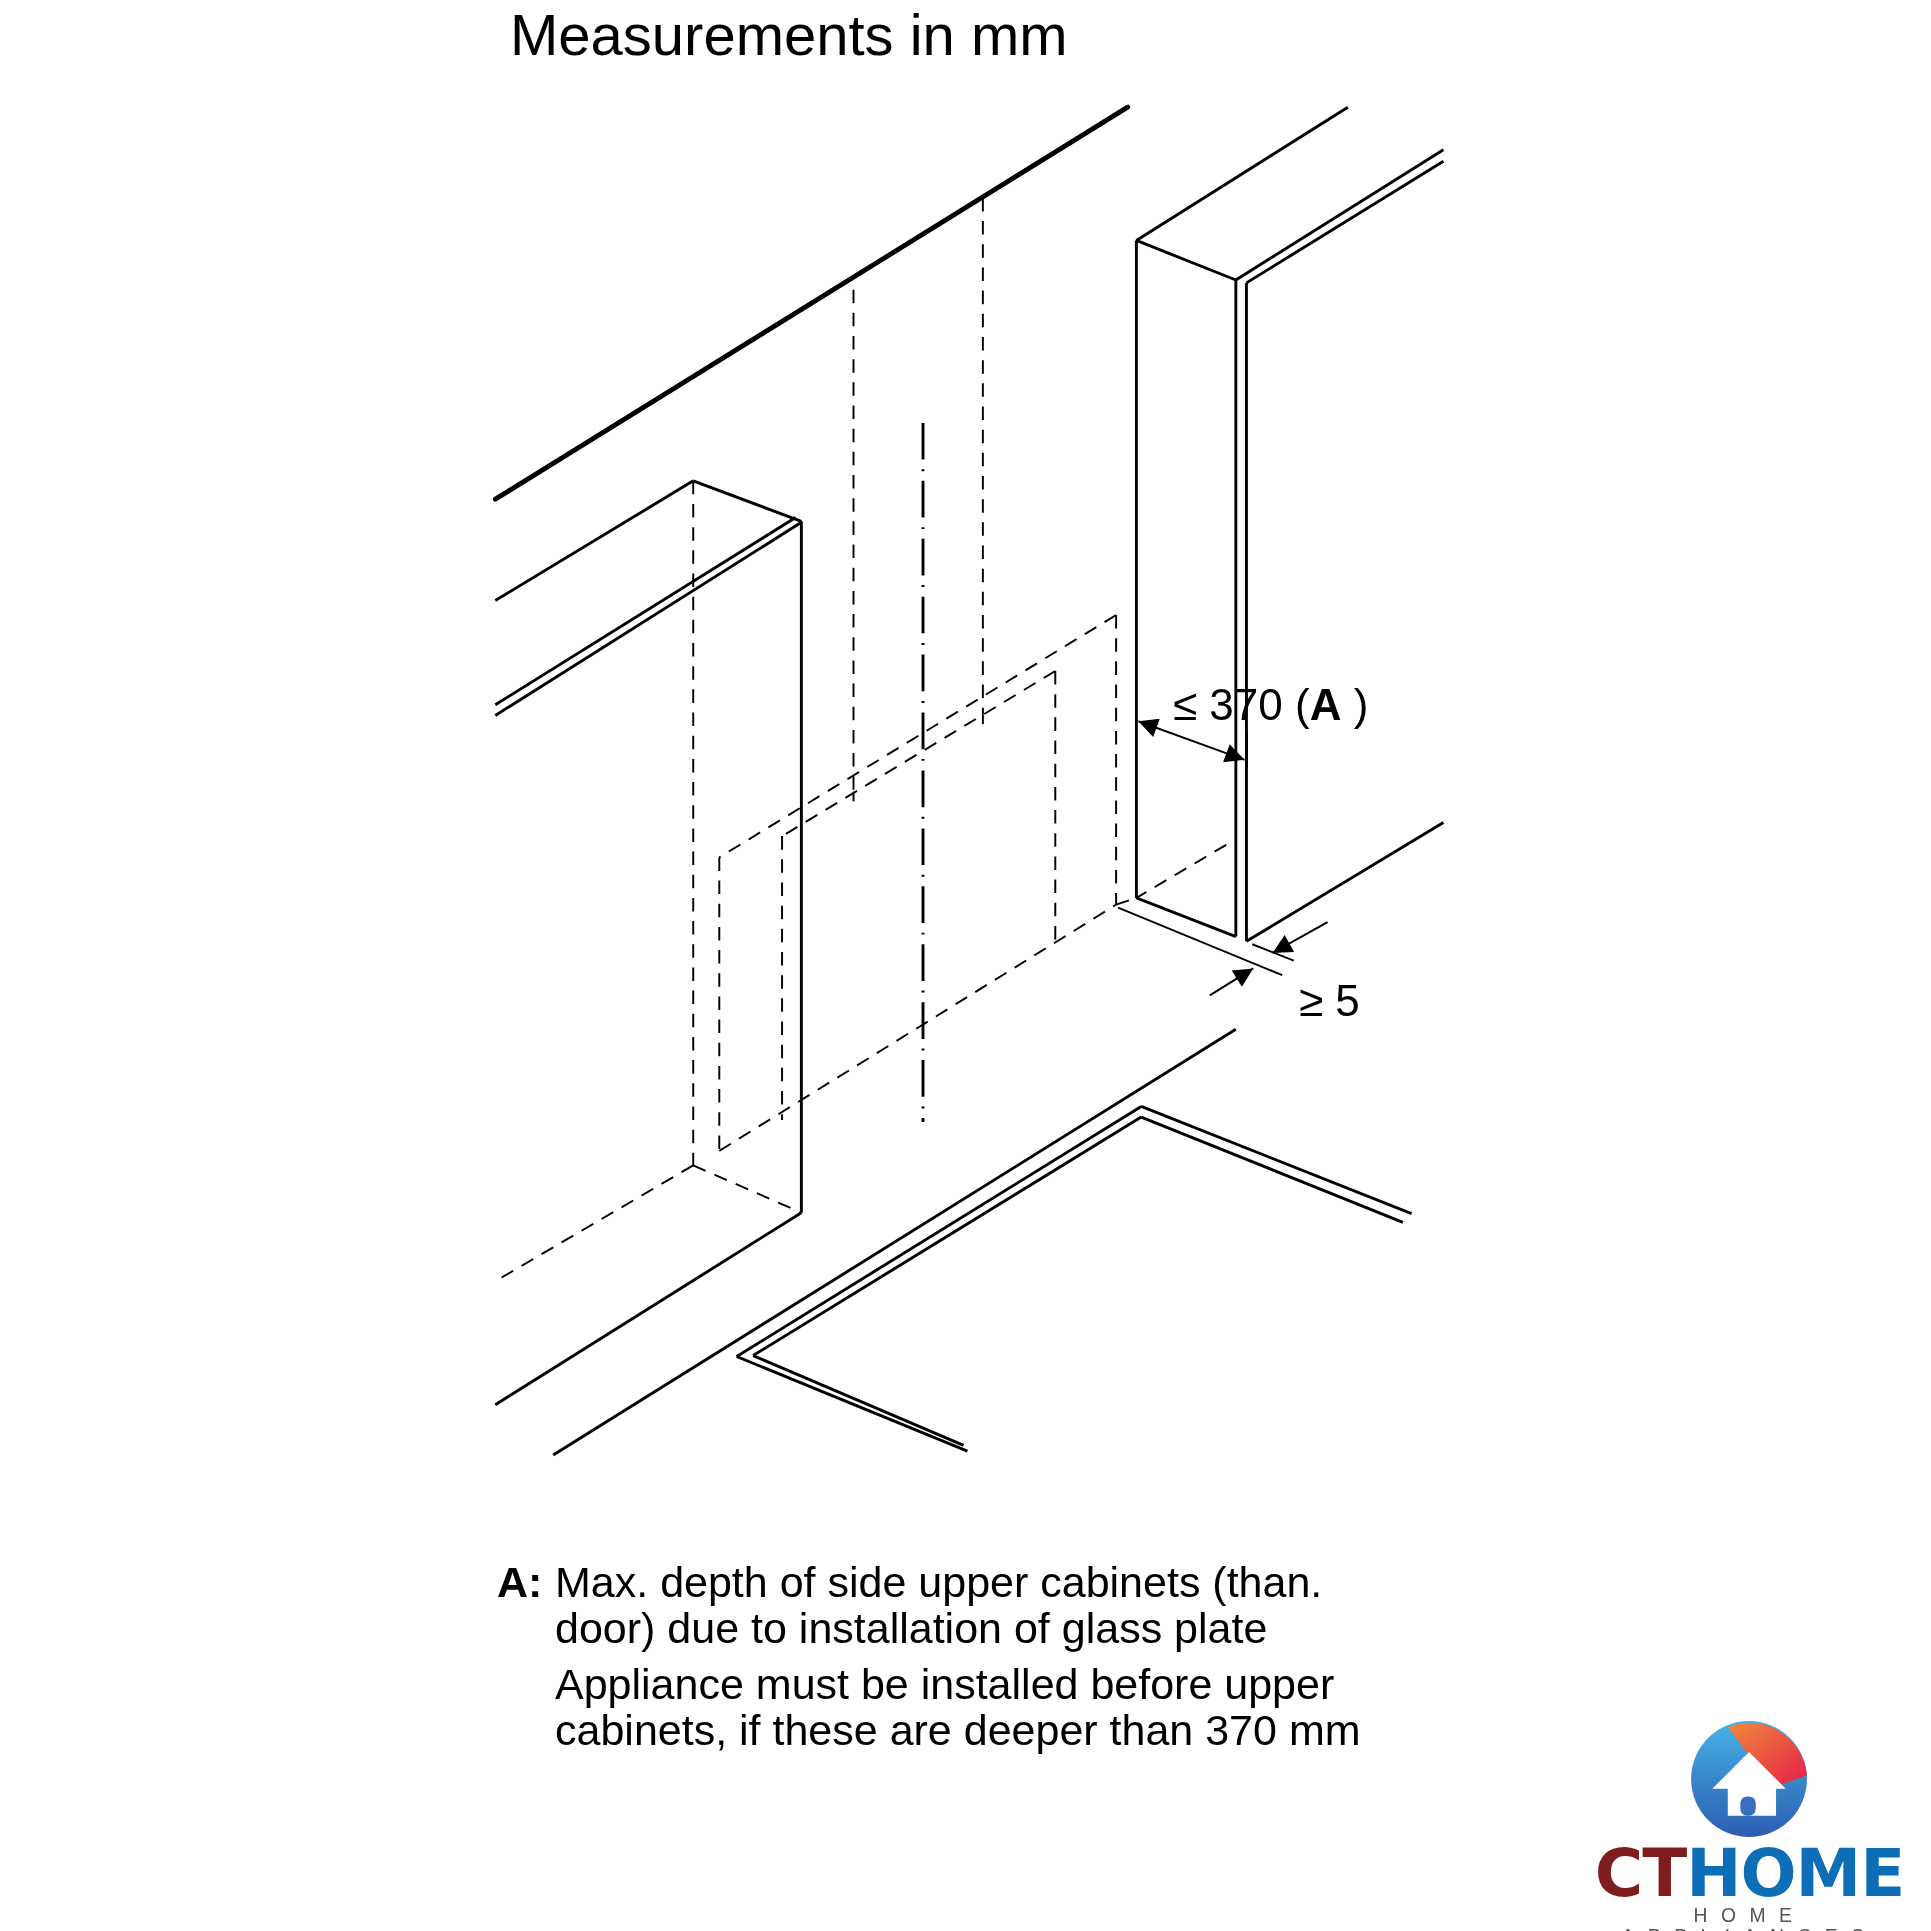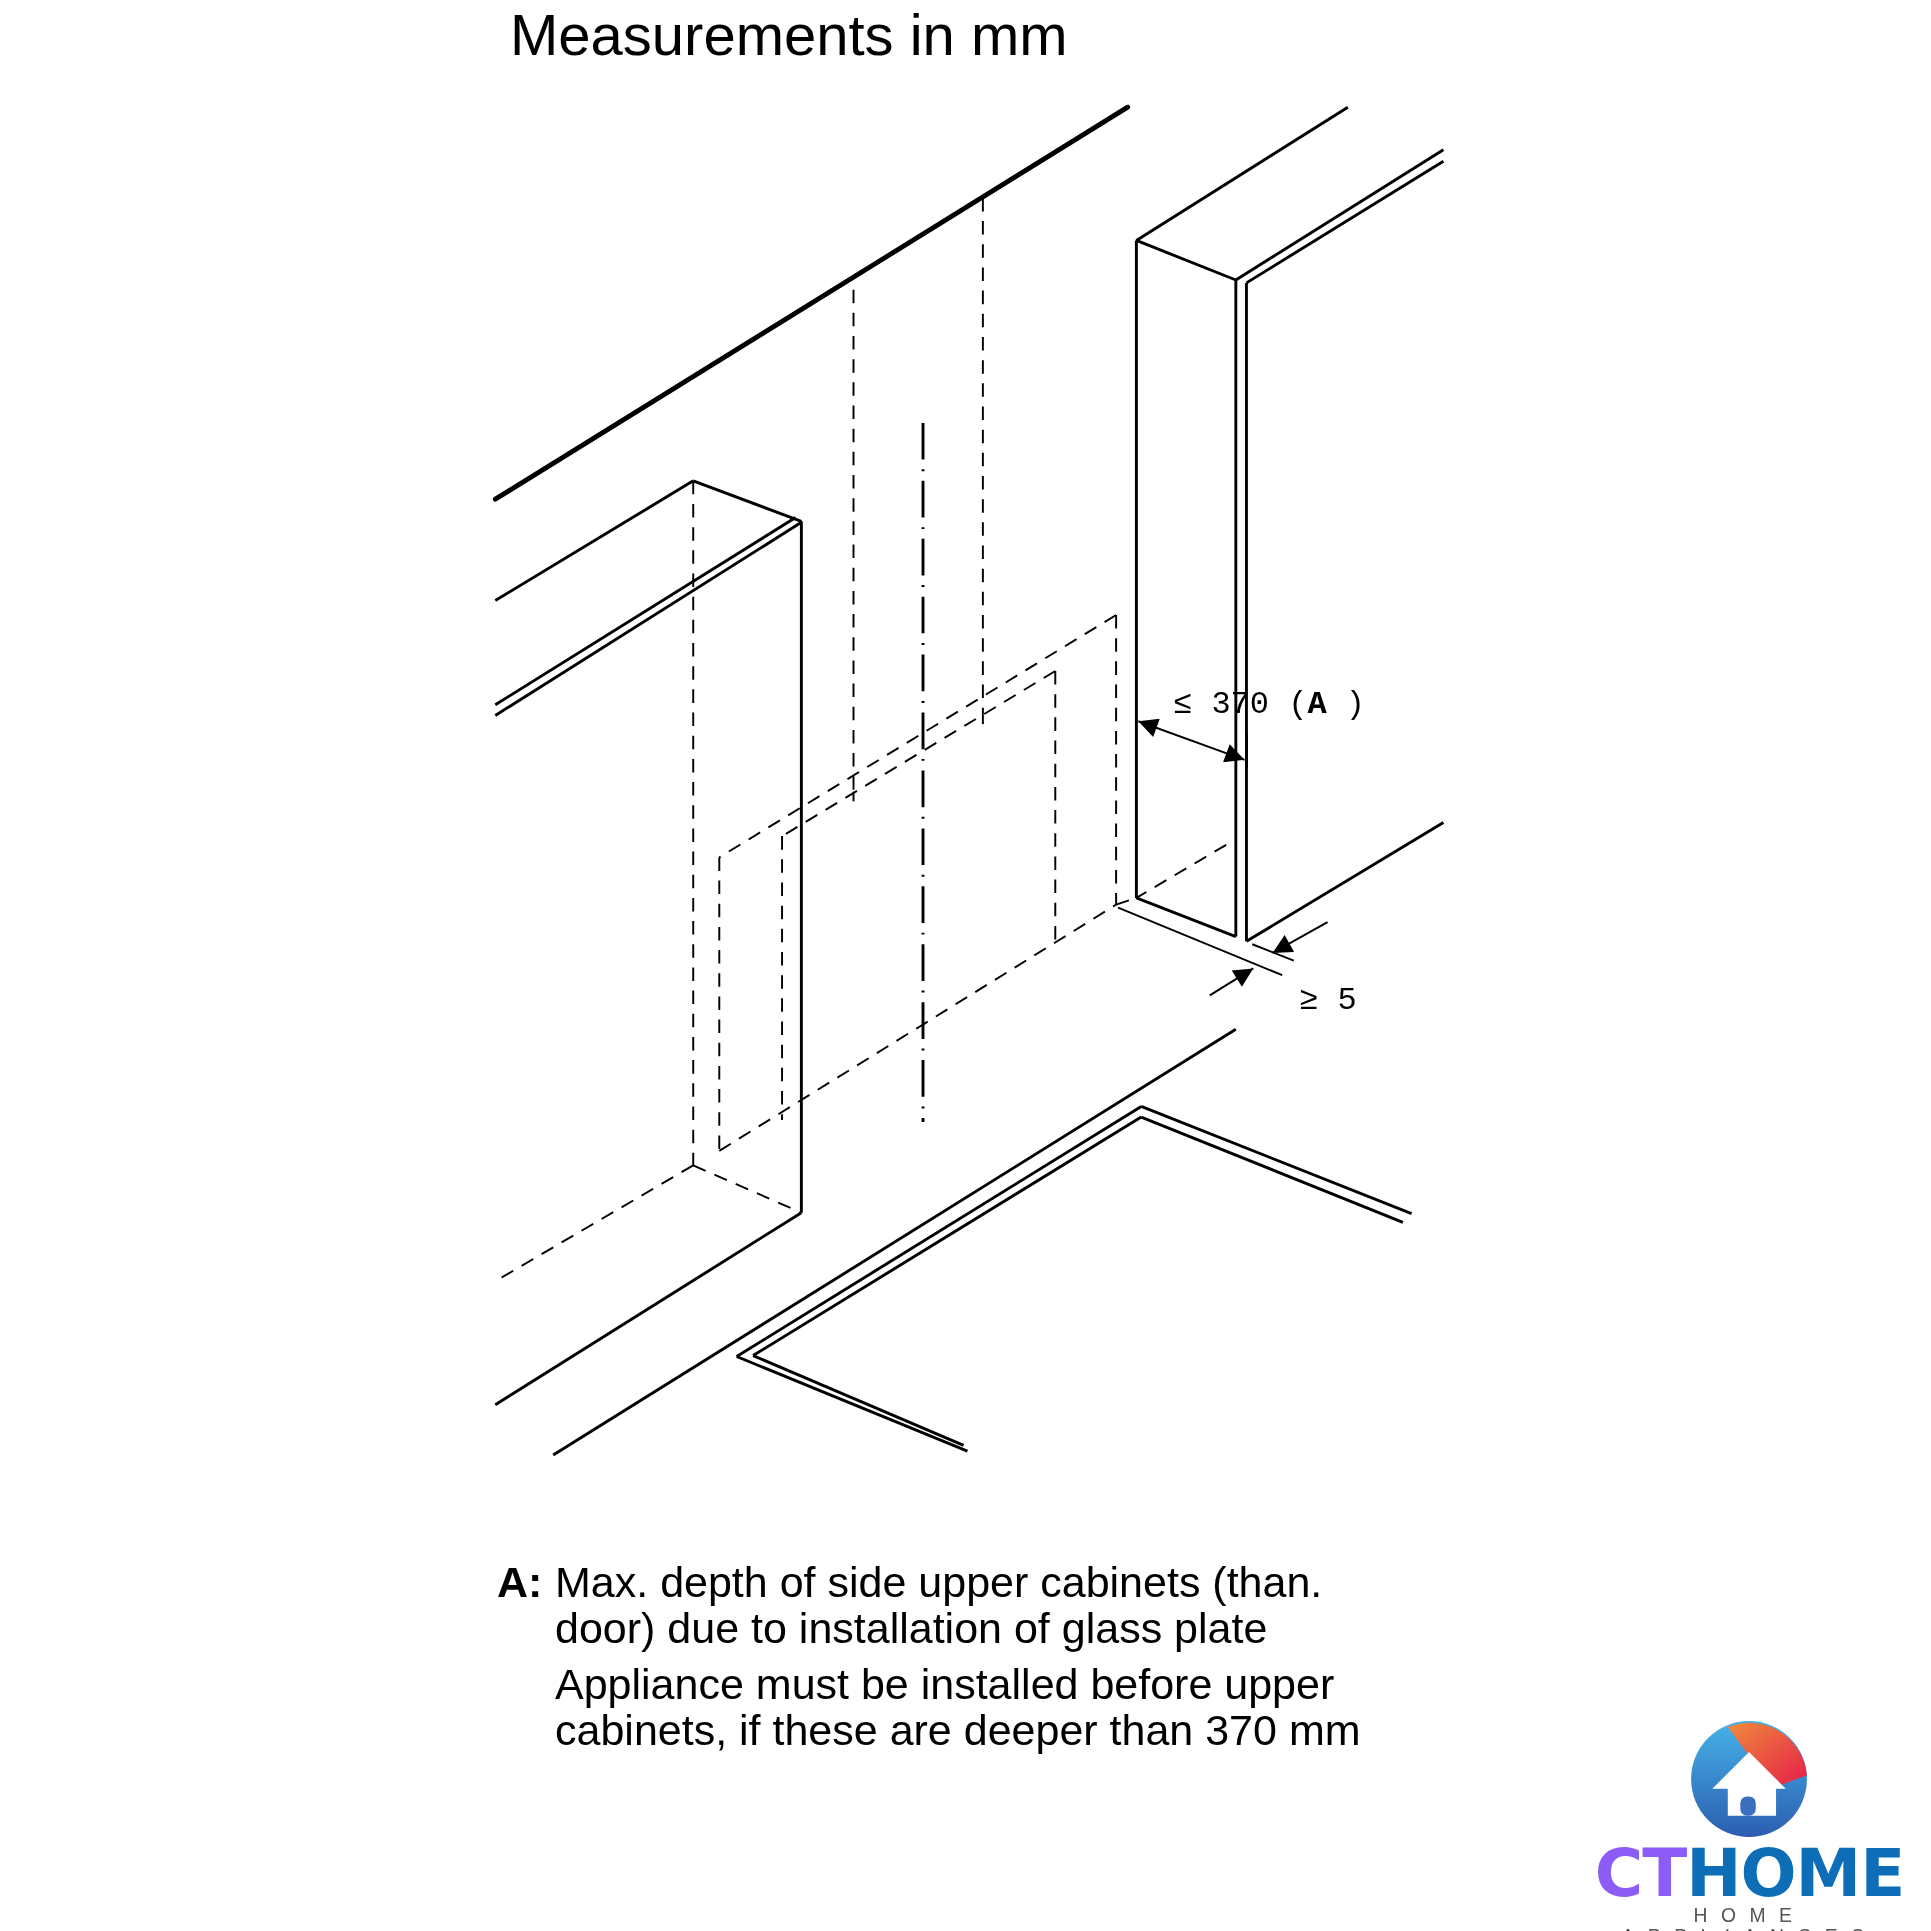--- a/index.html
+++ b/index.html
@@ -1,31 +1,31 @@
 <!DOCTYPE html>
 <html><head>
 <meta charset="utf-8">
 <style>
   html, body { margin: 0; padding: 0; background: #ffffff; }
   body { width: 1931px; height: 1931px; position: relative; overflow: hidden;
          font-family: "Liberation Sans", sans-serif; color: #000; }
   .title { position: absolute; left: 510px; top: 9.7px; font-size: 58px; line-height: 50px; }
   .drawing { position: absolute; left: 0; top: 0; width: 1931px; height: 1931px; }
-  .dim-label { position: absolute; font-size: 32px; line-height: 48px; white-space: nowrap; font-family: Liberation Mono, monospace; }
+  .dim-label { position: absolute; font-size: 44px; line-height: 48px; white-space: nowrap; }
   .dim-label b { font-weight: bold; }
   .legend { position: absolute; left: 497px; top: 1559px; font-size: 43px; line-height: 46px; }
   .legend-row { display: flex; }
   .legend-key { font-weight: bold; width: 58px; flex: none; }
   .legend-text { width: 869px; }
   .note { position: absolute; left: 555px; top: 1661px; width: 869px; font-size: 43px; line-height: 46px; }
   .logo { position: absolute; left: 1583px; top: 1719px; width: 333px; height: 208px; }
   .logo-word { position: absolute; left: 0; top: 121px; width: 333px; text-align: center;
                font-weight: bold; font-size: 66px; line-height: 68px; letter-spacing: -1px;
                font-family: "DejaVu Sans", sans-serif; }
-  .logo-word .ct { color: #8b5cf6; }
+  .logo-word .ct { color: #7f1d1d; }
   .logo-word .home { color: #0e6db7; }
   .logo-sub { position: absolute; left: 0; top: 186px; width: 333px; text-align: center;
               font-size: 19.3px; letter-spacing: 13.5px; color: #555; line-height: 21px; }
 </style>
 </head>
 <body>
 
 <div class="title">Measurements in mm</div>
 
 <svg class="drawing" viewBox="0 0 2000 2000" xmlns="http://www.w3.org/2000/svg">

